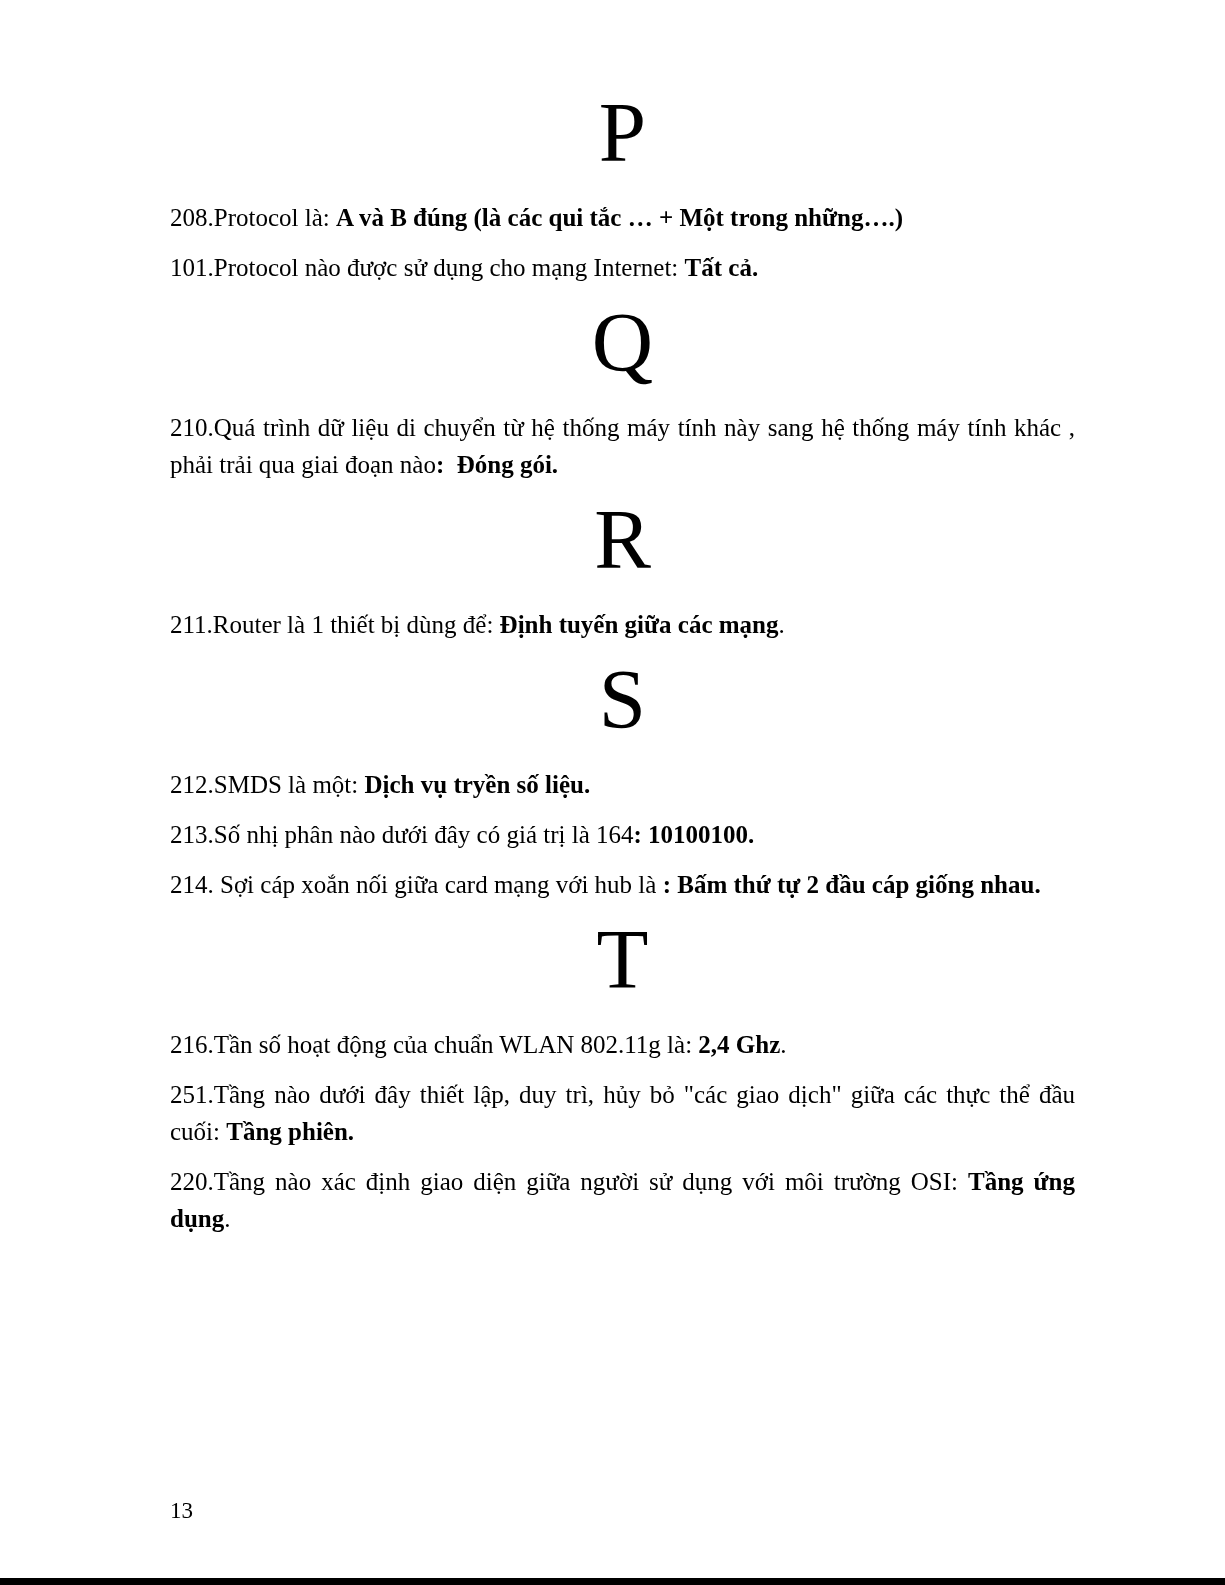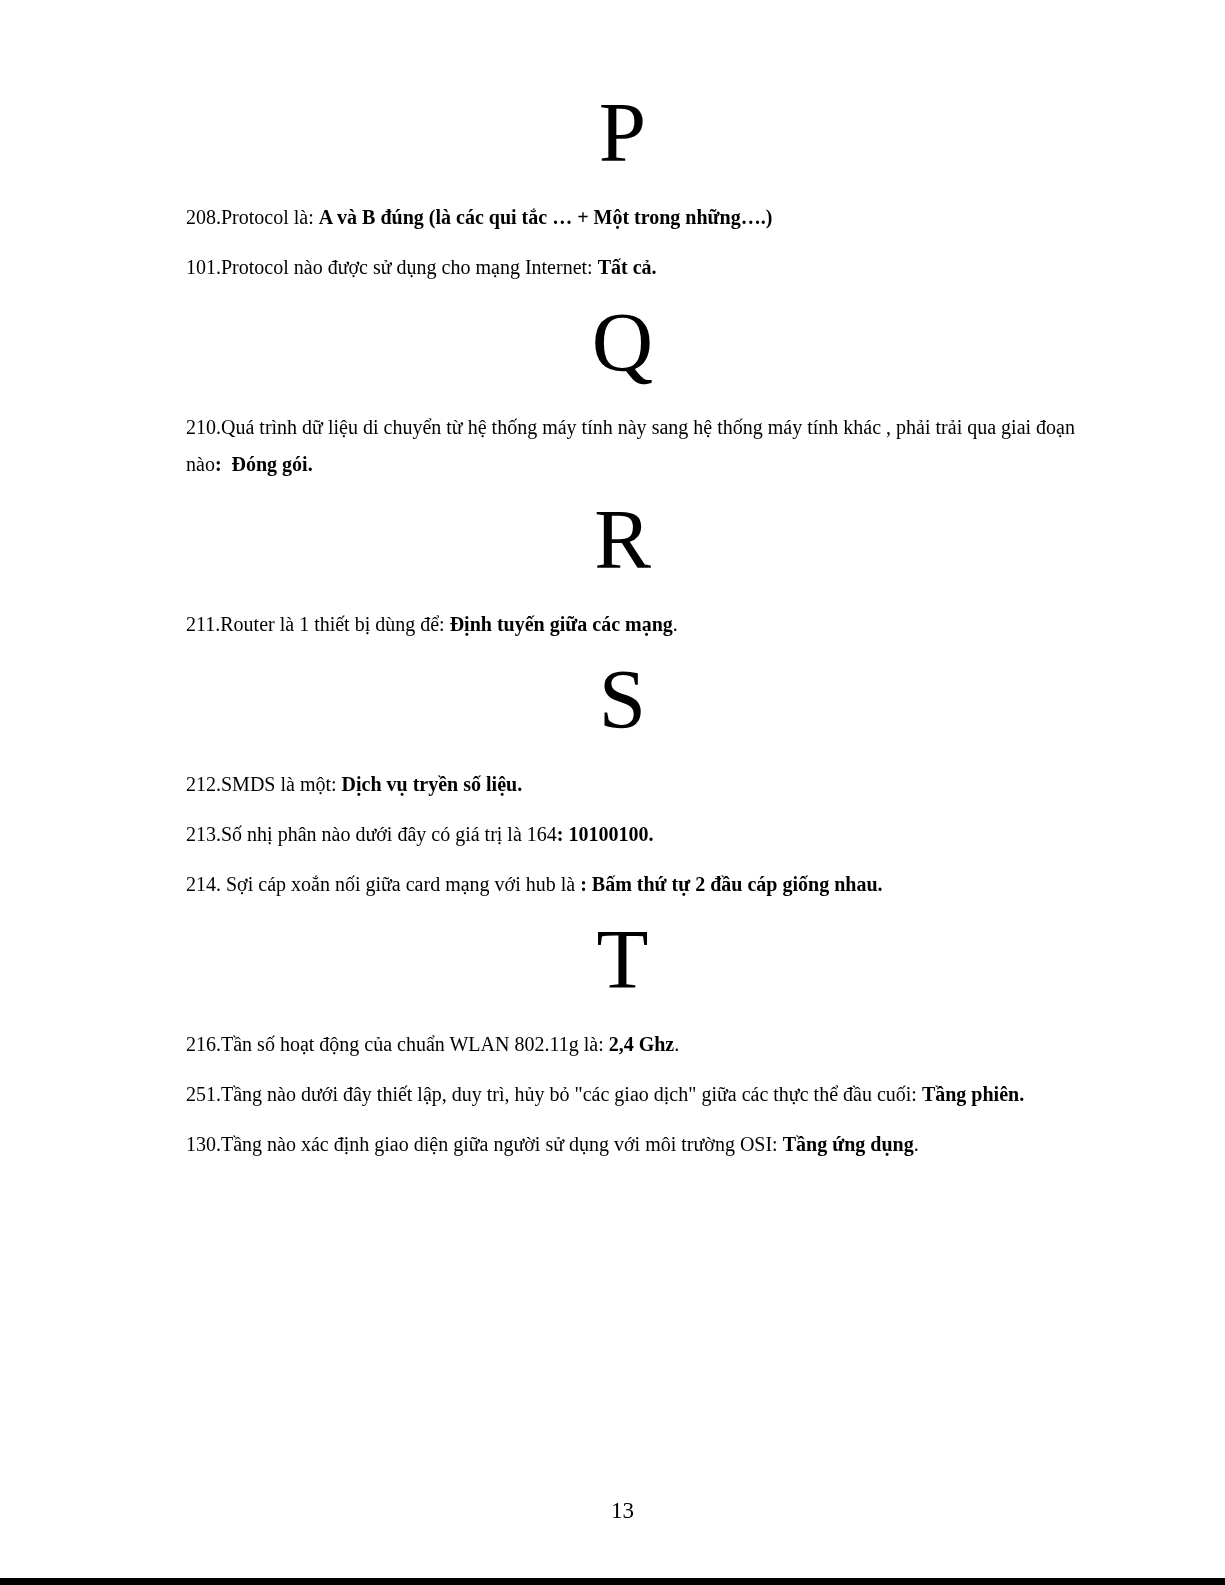--- a/index.html
+++ b/index.html
@@ -25,33 +25,32 @@
   .qa-section { margin: 0; }
   .section-letter {
     font-size: 85px;
     font-weight: 400;
     line-height: 1;
     text-align: center;
     margin: 14px 0 24px 0;
   }
   .qa-section:first-child .section-letter { margin-top: 0; }
   .qa-item {
-    font-size: 20px;
+    font-size: 25px;
     line-height: 37px;
-    margin: 0 0 13px 16px;
+    margin: 0 0 13px 0;
     text-align: justify;
   }
   .run { font-weight: 400; }
   .run.bold { font-weight: 700; }
   .page-footer {
     position: absolute;
     left: 170px;
     right: 150px;
     top: 1492px;
-    text-align: center;
     font-size: 23px;
     line-height: 37px;
   }
   .bottom-bar {
     position: absolute;
     left: 0;
     right: 0;
     bottom: 0;
     height: 7px;
     background: #000000;
@@ -82,21 +81,21 @@
     <h1 class="section-letter">S</h1>
   <p class="qa-item"><span class="run">212.SMDS là một: </span><span class="run bold">Dịch vụ tryền số liệu.</span></p>
         <p class="qa-item"><span class="run">213.Số nhị phân nào dưới đây có giá trị là 164</span><span class="run bold">: 10100100.</span></p>
         <p class="qa-item"><span class="run">214. Sợi cáp xoắn nối giữa card mạng với hub là </span><span class="run bold">: Bấm thứ tự 2 đầu cáp giống nhau.</span></p>
       </section>
 
   <section class="qa-section">
     <h1 class="section-letter">T</h1>
   <p class="qa-item"><span class="run">216.Tần số hoạt động của chuẩn WLAN 802.11g là: </span><span class="run bold">2,4 Ghz</span><span class="run">.</span></p>
         <p class="qa-item"><span class="run">251.Tầng nào dưới đây thiết lập, duy trì, hủy bỏ "các giao dịch" giữa các thực thể đầu cuối: </span><span class="run bold">Tầng phiên.</span></p>
-        <p class="qa-item"><span class="run">130.Tầng nào xác định giao diện giữa người sử dụng với môi trường OSI: </span><span class="run bold">Tầng ứng dụng</span><span class="run">.</span></p>
+        <p class="qa-item"><span class="run">220.Tầng nào xác định giao diện giữa người sử dụng với môi trường OSI: </span><span class="run bold">Tầng ứng dụng</span><span class="run">.</span></p>
       </section>
 </main>
 
   <footer class="page-footer">
     <span>13</span>
   </footer>
 
   <div class="bottom-bar"></div>
 </div>
 

